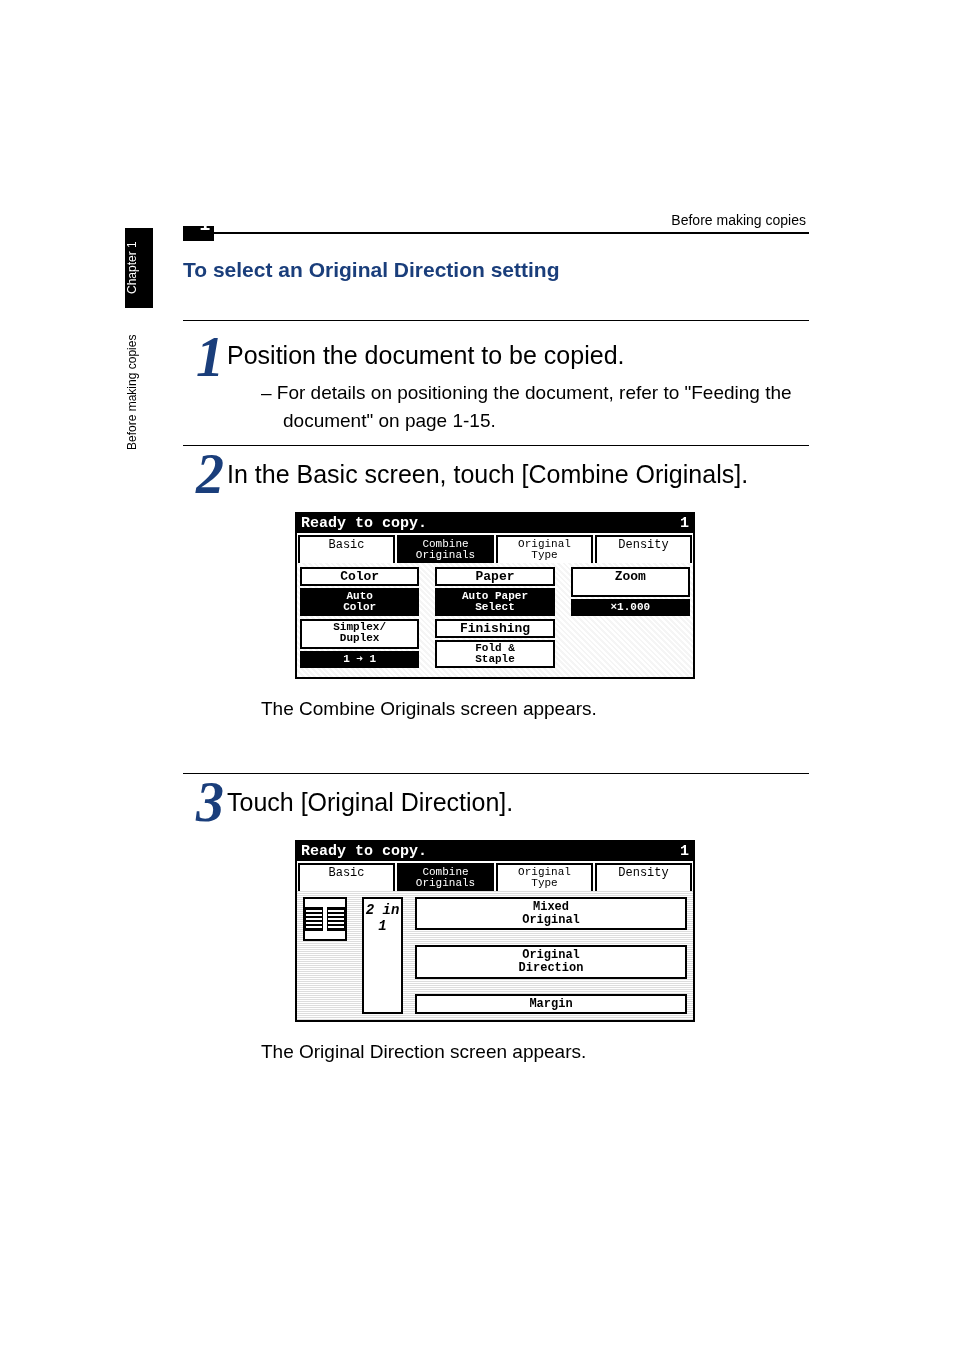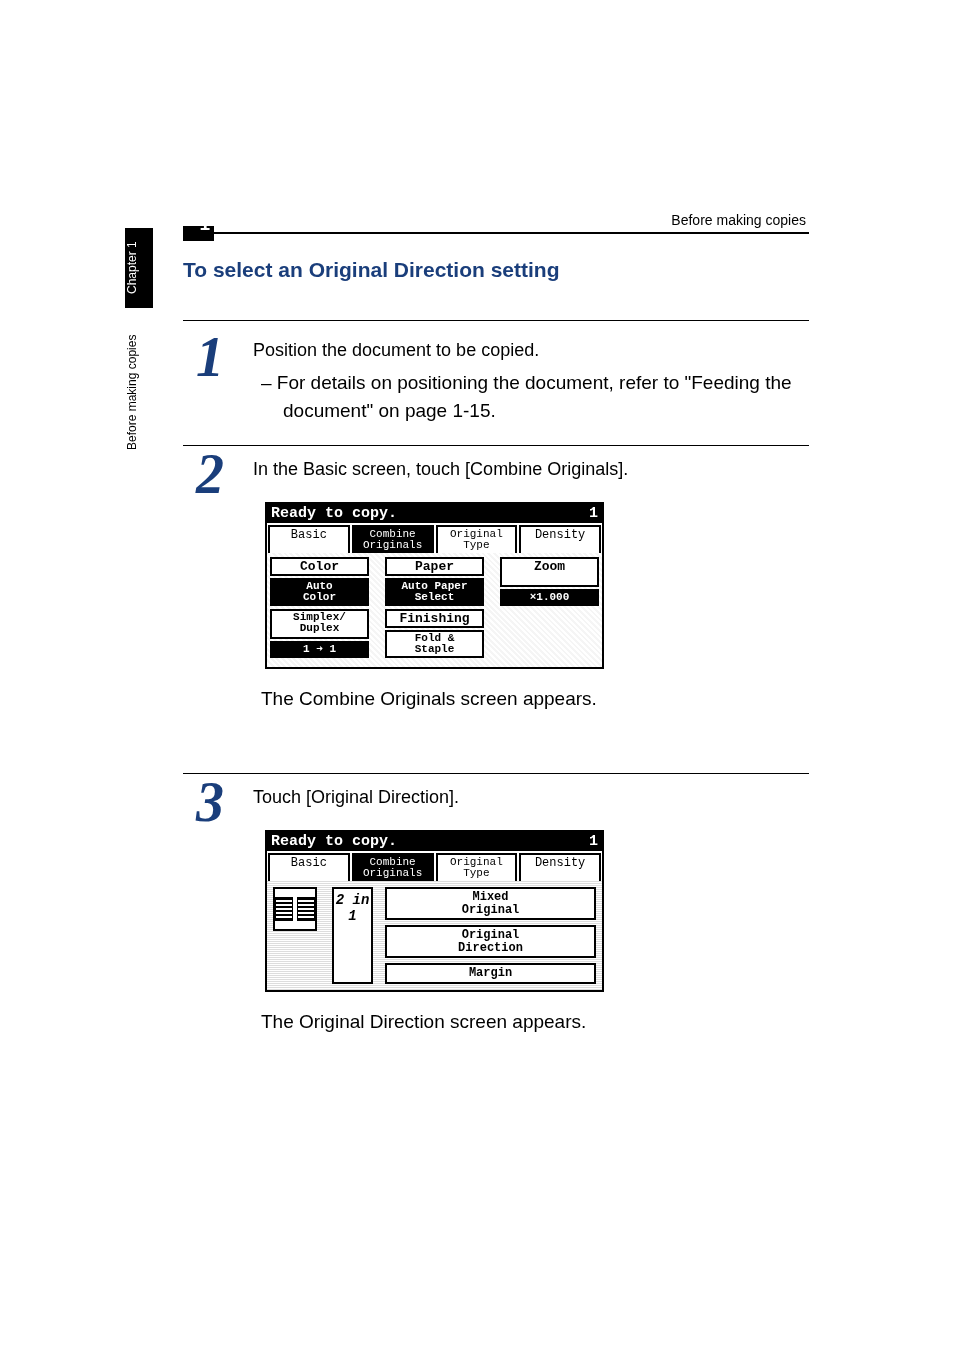--- a/index.html
+++ b/index.html
@@ -94,22 +94,22 @@
     left: 13px;
     top: 0;
     font-size: 56px;
     font-style: italic;
     font-weight: bold;
     font-family: "Times New Roman", serif;
     color: #1a3e7b;
     line-height: 56px;
   }
   .step-body {
-    margin-left: 70px;
-    font-size: 18px;
+    margin-left: 44px;
+    font-size: 25px;
     line-height: 1.45;
   }
   .step-sub {
     margin-left: 100px;
     font-size: 19px;
     line-height: 1.45;
     text-indent: -22px;
     margin-top: 6px;
   }
   .step-note {
@@ -126,23 +126,23 @@
   
   .step2 { top: 445px; }
   .step2 .bignum { top: 0; }
 
   
   .step3 { top: 773px; }
   .step3 .bignum { top: 0; }
 
   
   .lcd {
-    margin-left: 82px;
+    margin-left: 112px;
     margin-top: 20px;
-    width: 339px;
+    width: 400px;
     border: 2px solid #000;
     background: #fff;
     font-family: "Courier New", monospace;
   }
   .lcd-top {
     display: flex;
     background: #000;
     color: #fff;
     font-weight: bold;
     padding: 1px 4px;
@@ -233,21 +233,21 @@
     background: #fff;
     text-align: center;
     font-size: 14px;
     font-weight: bold;
     padding: 3px 0;
   }
   .lcd2-right {
     flex: 1;
     display: flex;
     flex-direction: column;
-    gap: 5px;
+    gap: 15px;
     justify-content: center;
   }
   .lcd2-item {
     border: 2px solid #000;
     background: #fff;
     text-align: center;
     font-size: 12px;
     font-weight: bold;
     padding: 2px 0;
     line-height: 1.05;

